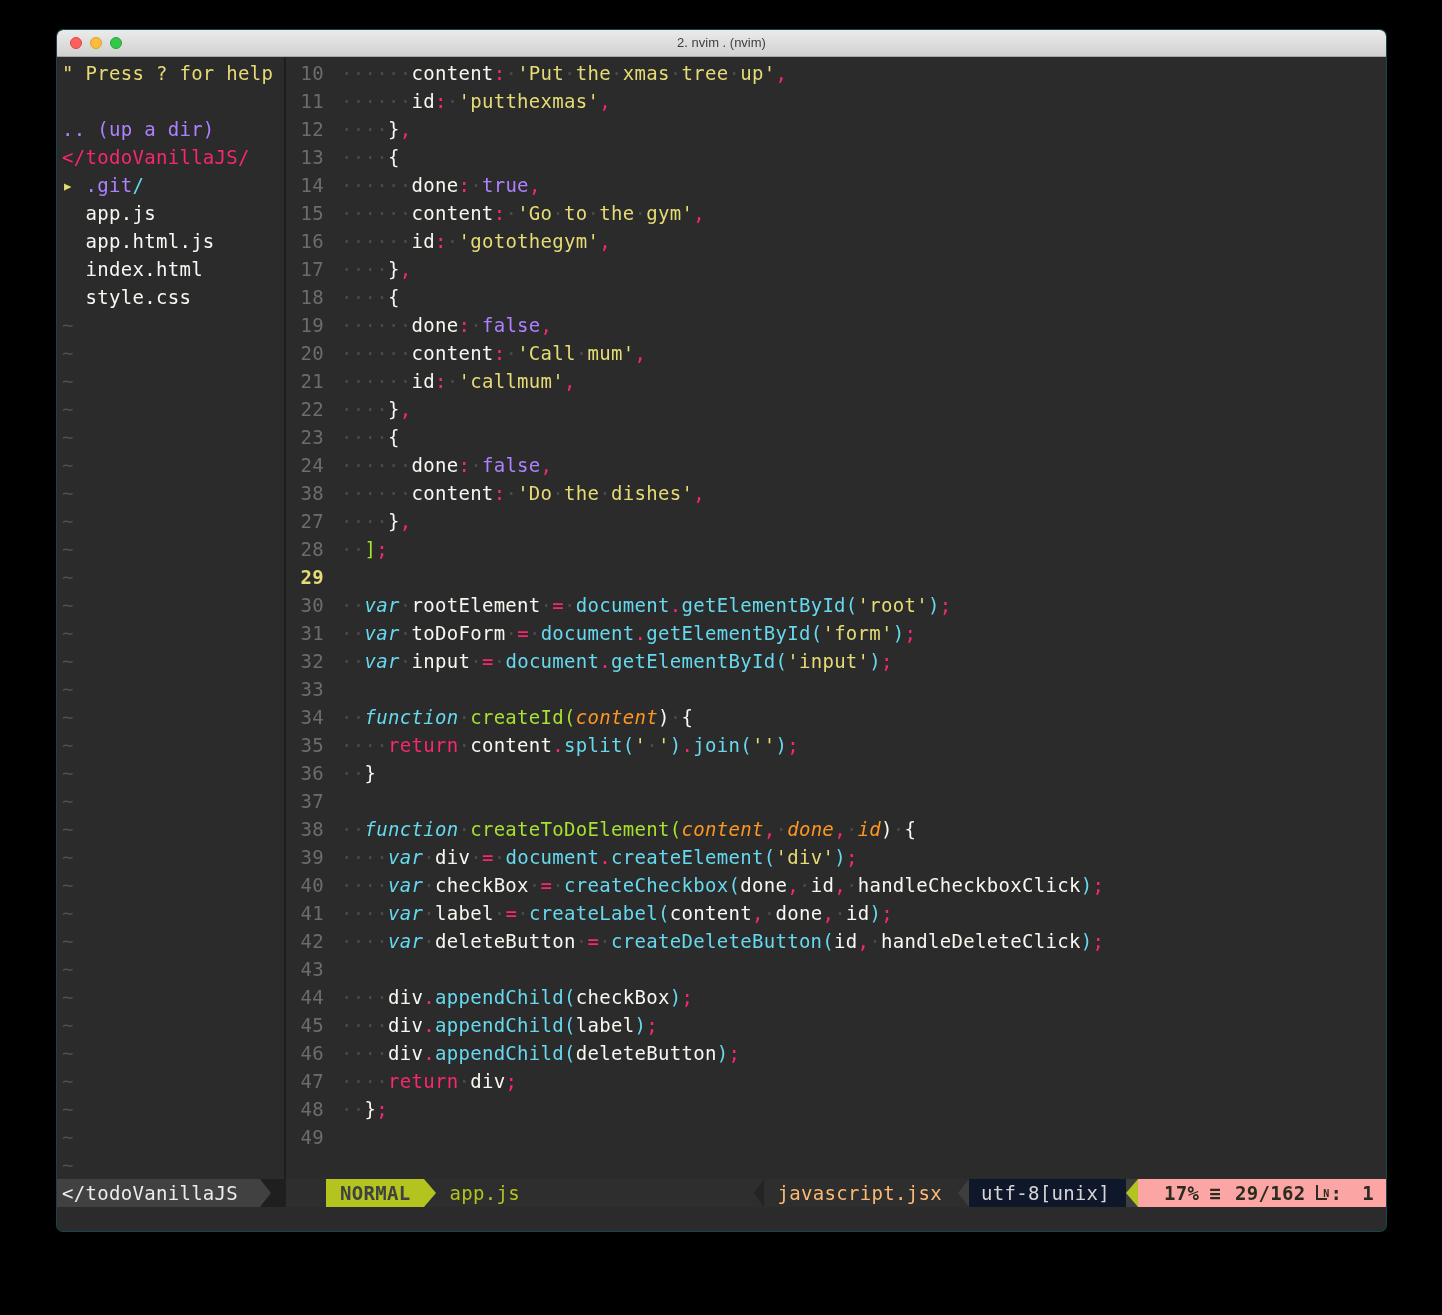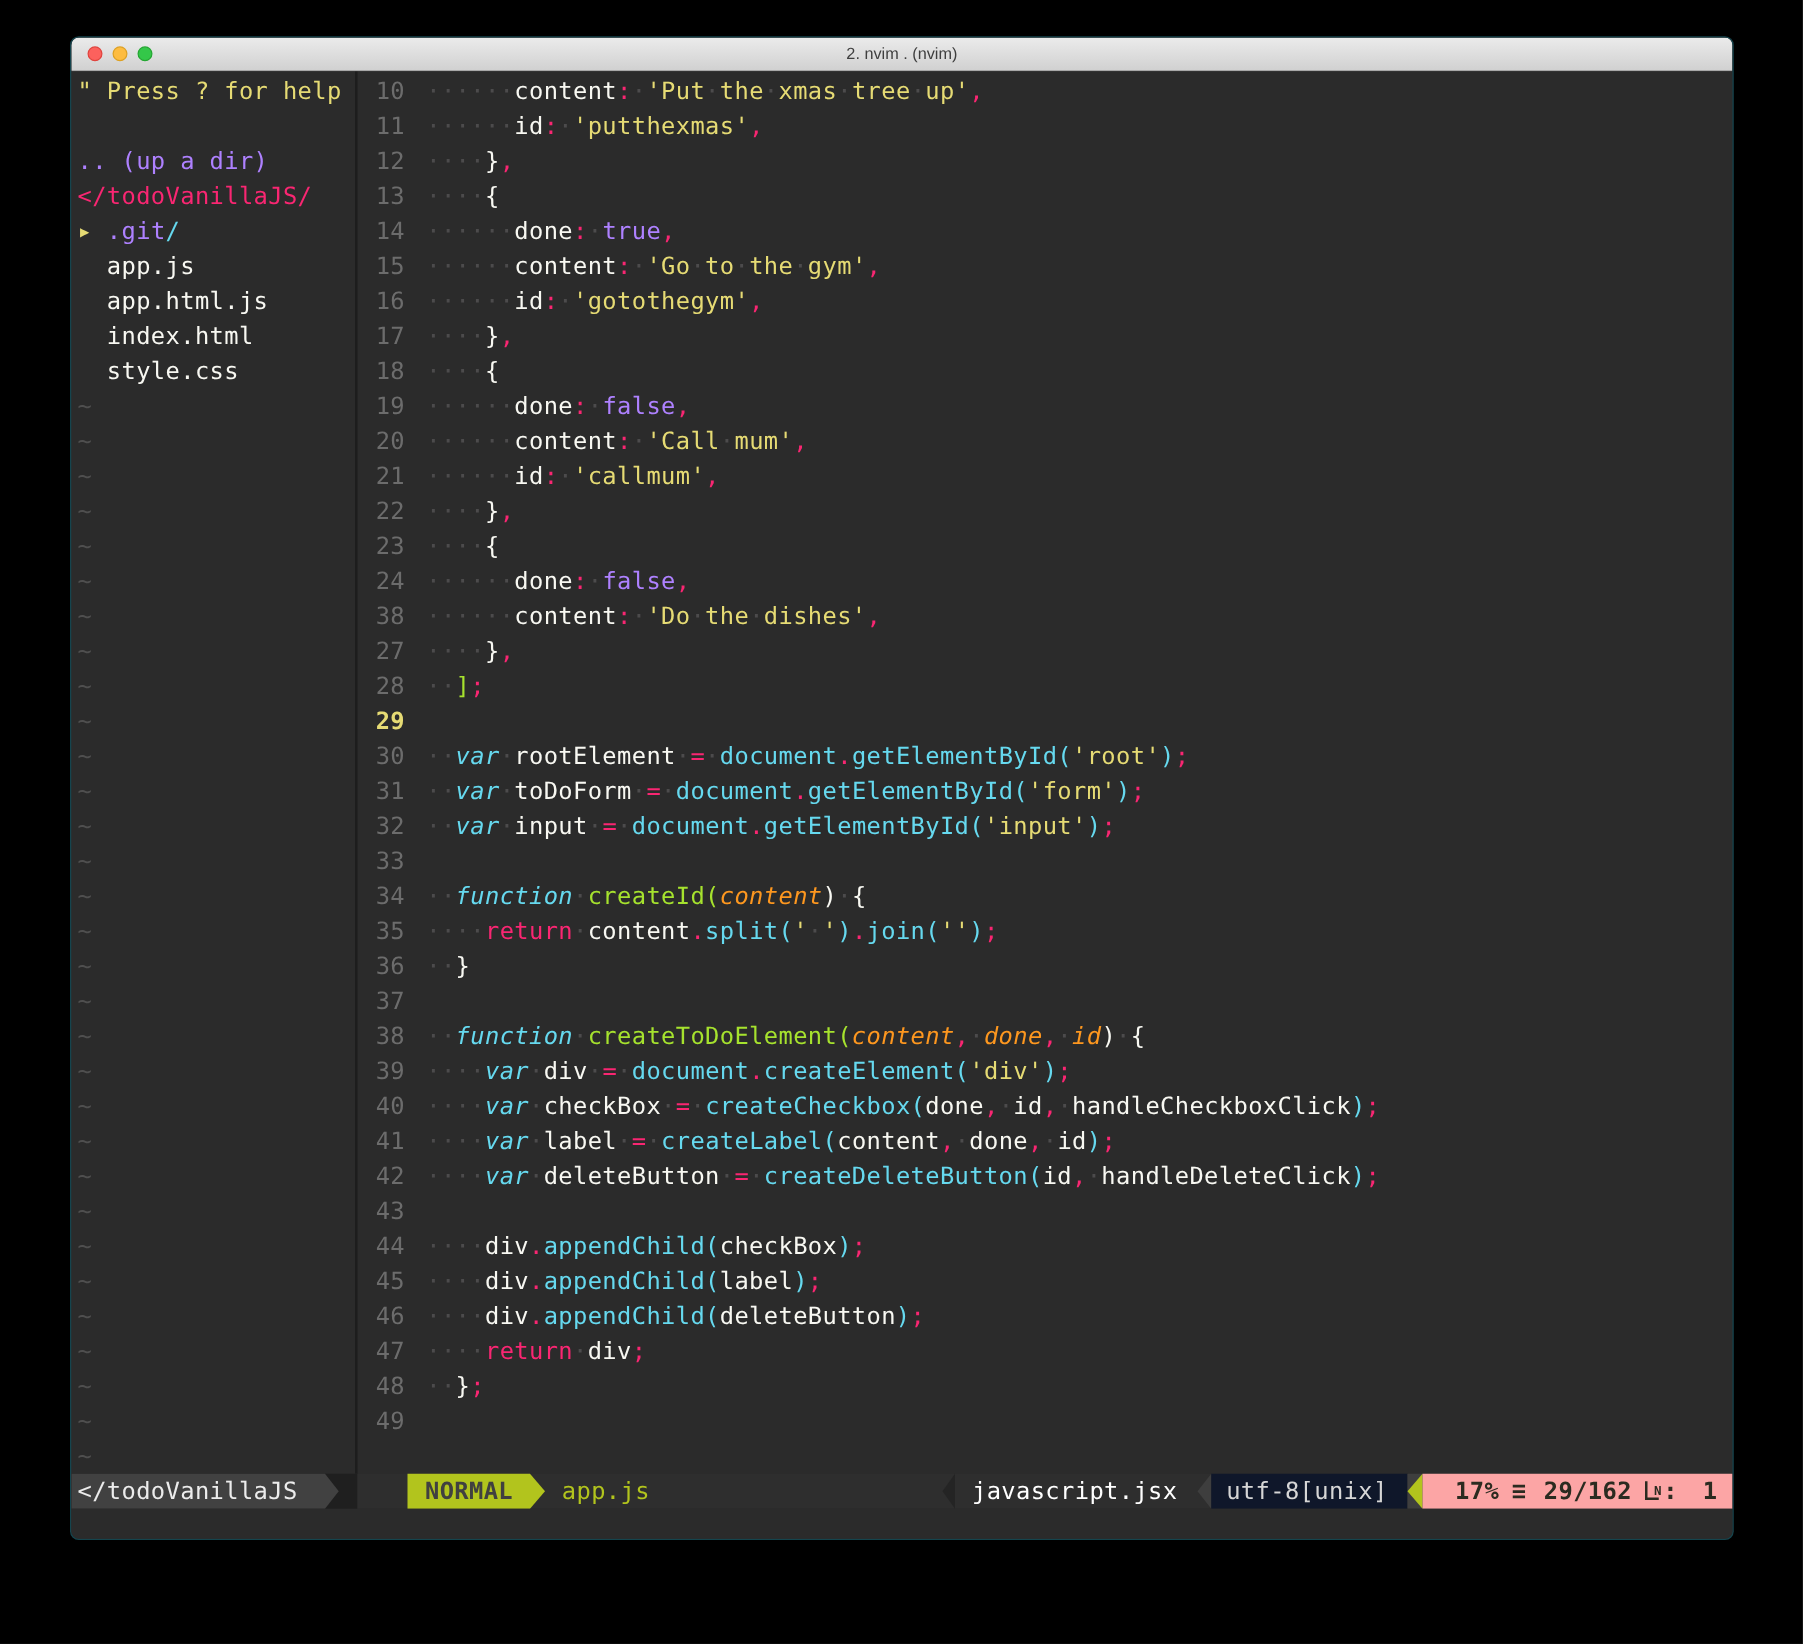--- a/index.html
+++ b/index.html
@@ -60,21 +60,21 @@
   .statusline{height:28px;flex:none;display:flex;font-size:19px;line-height:28px;letter-spacing:0.3px;}
   .st-left{width:229px;flex:none;display:flex;background:#1f1f1f;}
   .st-left-seg{background:#414141;color:#ececec;padding:0 22px 0 5px;white-space:pre;}
   .arr-r-gray{width:0;height:0;border-top:14px solid transparent;border-bottom:14px solid transparent;border-left:11px solid #414141;}
   .st-main{flex:1;display:flex;background:#2e2e2e;min-width:0;}
   .seg-mode{background:#b2c41d;color:#404040;font-weight:bold;padding:0 14px;margin-left:40px;}
   .arr-r-green{width:0;height:0;border-top:14px solid transparent;border-bottom:14px solid transparent;border-left:12px solid #b2c41d;}
   .st-file{color:#b2c41d;padding-left:13px;}
   .st-spacer{flex:1;}
   .chev{width:0;height:0;border-top:14px solid transparent;border-bottom:14px solid transparent;border-right:10px solid #242424;}
-  .st-ft{color:#ffffff;padding:0 16px 0 14px;}
+  .st-ft{color:#fdba74;padding:0 16px 0 14px;}
   .arr-l-enc{width:0;height:0;border-top:14px solid transparent;border-bottom:14px solid transparent;border-right:11px solid #3e3e3e;}
   .seg-enc{background:#0f172a;color:#d6d6d6;padding:0 16px 0 12px;}
   .arr-l-green{width:0;height:0;background:#3e3e3e;border-top:14px solid transparent;border-bottom:14px solid transparent;border-right:12px solid #b2c41d;}
   .seg-pos{background:#fca5a5;color:#2b2b20;font-weight:bold;padding:0 12px 0 26px;display:flex;align-items:center;white-space:pre;}
   .menu-glyph{font-weight:bold;margin:0 14px 0 10px;}
   .lnico{display:inline-block;width:9px;height:13px;border-left:2px solid #2b2b20;border-bottom:2px solid #2b2b20;position:relative;margin:0 4px 2px 10px;}
   .lnico i{position:absolute;right:-3px;bottom:-1px;font-style:normal;font-size:10px;font-weight:bold;line-height:10px;}
   
   .cmdline{flex:1;background:#2b2b2b;border-radius:0 0 6px 6px;}
 </style>

